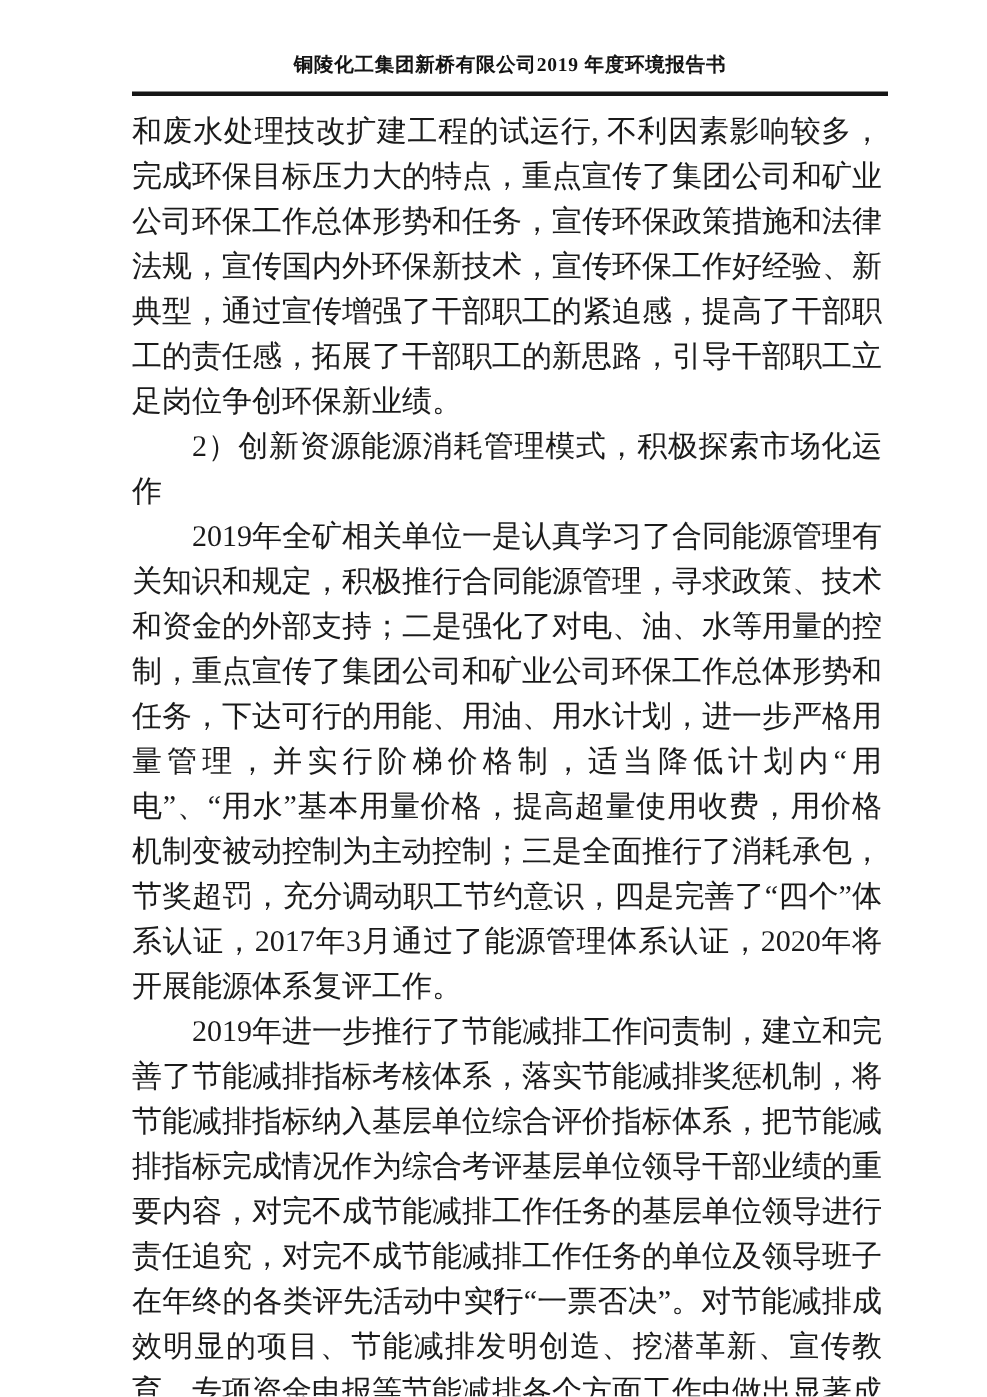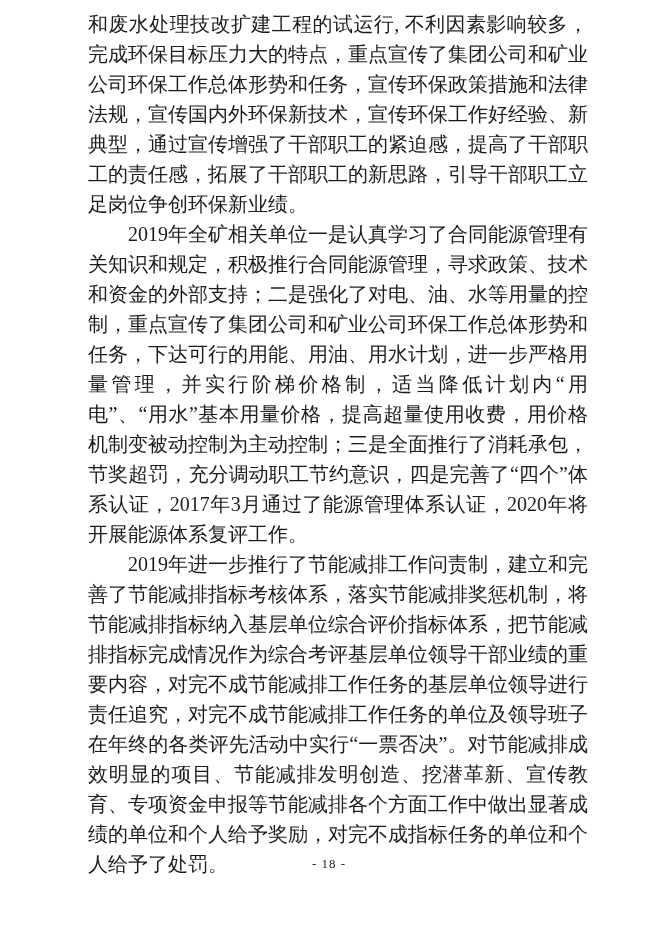--- a/index.html
+++ b/index.html
@@ -56,22 +56,27 @@
     font-size: 13px;
     color: #1b1b1b;
     letter-spacing: 1px;
   }
 </style>
 </head>
 <body>
 
 <div class="page">
 
+  <div class="header">
+    <div class="header-title">铜陵化工集团新桥有限公司2019 年度环境报告书</div>
+    <div class="header-rule"></div>
+  </div>
 
   <div class="content">
     <p>和废水处理技改扩建工程的试运行, 不利因素影响较多，完成环保目标压力大的特点，重点宣传了集团公司和矿业公司环保工作总体形势和任务，宣传环保政策措施和法律法规，宣传国内外环保新技术，宣传环保工作好经验、新典型，通过宣传增强了干部职工的紧迫感，提高了干部职工的责任感，拓展了干部职工的新思路，引导干部职工立足岗位争创环保新业绩。</p>
+    <p class="indent">2）创新资源能源消耗管理模式，积极探索市场化运作</p>
     <p class="indent">2019年全矿相关单位一是认真学习了合同能源管理有关知识和规定，积极推行合同能源管理，寻求政策、技术和资金的外部支持；二是强化了对电、油、水等用量的控制，重点宣传了集团公司和矿业公司环保工作总体形势和任务，下达可行的用能、用油、用水计划，进一步严格用量管理，并实行阶梯价格制，适当降低计划内“用电”、“用水”基本用量价格，提高超量使用收费，用价格机制变被动控制为主动控制；三是全面推行了消耗承包，节奖超罚，充分调动职工节约意识，四是完善了“四个”体系认证，2017年3月通过了能源管理体系认证，2020年将开展能源体系复评工作。</p>
     <p class="indent">2019年进一步推行了节能减排工作问责制，建立和完善了节能减排指标考核体系，落实节能减排奖惩机制，将节能减排指标纳入基层单位综合评价指标体系，把节能减排指标完成情况作为综合考评基层单位领导干部业绩的重要内容，对完不成节能减排工作任务的基层单位领导进行责任追究，对完不成节能减排工作任务的单位及领导班子在年终的各类评先活动中实行“一票否决”。对节能减排成效明显的项目、节能减排发明创造、挖潜革新、宣传教育、专项资金申报等节能减排各个方面工作中做出显著成绩的单位和个人给予奖励，对完不成指标任务的单位和个人给予了处罚。</p>
   </div>
 
   <div class="footer">- 18 -</div>
 
 </div>
 
 </body></html>

